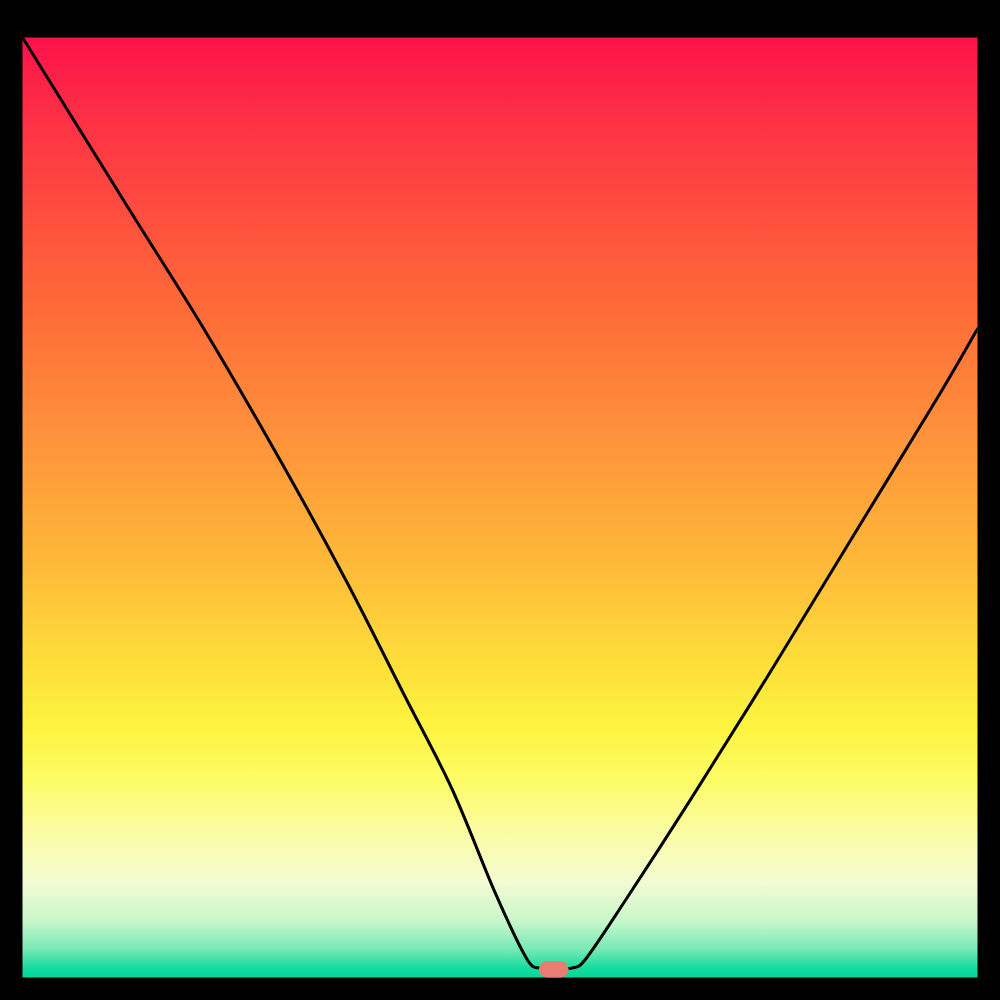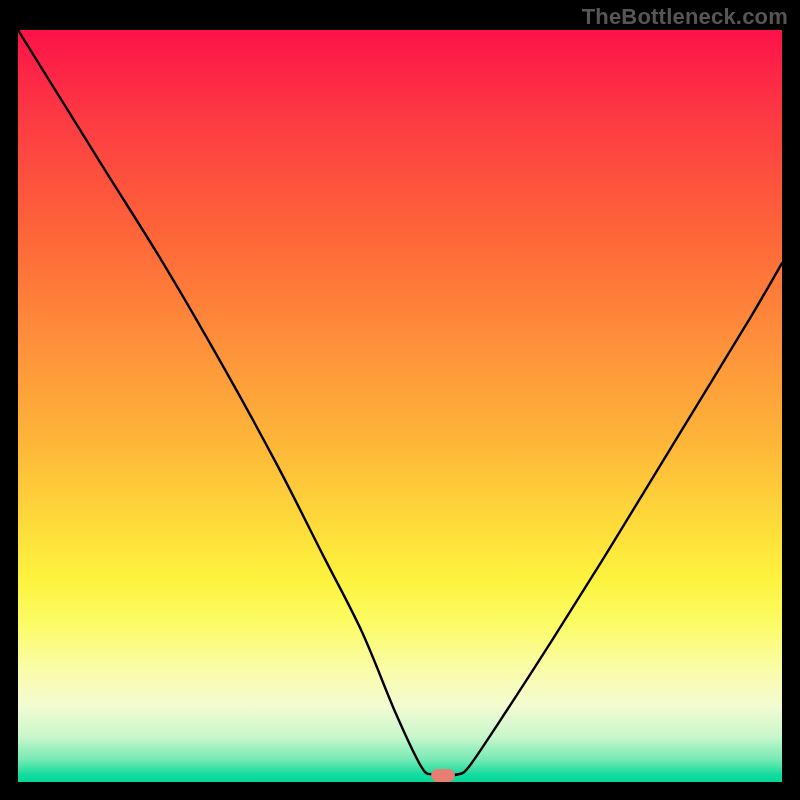--- a/index.html
+++ b/index.html
@@ -65,21 +65,20 @@
     width: 24px;
     height: 13px;
     background: #e87e71;
     border-radius: 7px;
   }
 </style>
 </head>
 <body>
 
 <div class="container">
-  <div class="watermark">TheBottleneck.com</div>
   <div class="plot">
     <div class="gradient"></div>
     <svg id="curve-svg" viewBox="0 0 764 752" preserveAspectRatio="none">
       <path id="curve-path" fill="none" stroke="#000" stroke-width="2.4" stroke-linejoin="round" stroke-linecap="round" d="M 0.00 0.00 C 13.45 21.66, 60.81 98.06, 84.04 135.36 C 107.27 172.66, 125.60 200.63, 145.16 233.12 C 164.72 265.61, 187.94 305.91, 206.28 338.40 C 224.62 370.89, 243.87 406.08, 259.76 436.16 C 275.65 466.24, 292.15 499.93, 305.60 526.40 C 319.05 552.87, 332.19 576.33, 343.80 601.60 C 355.41 626.87, 368.65 662.66, 378.18 684.32 C 387.71 705.98, 397.65 727.33, 403.39 736.96 C 409.14 746.59, 410.79 743.28, 414.09 744.48 C 417.39 745.68, 419.99 744.48, 424.02 744.48 C 428.05 744.48, 435.02 745.68, 439.30 744.48 C 443.58 743.28, 444.04 745.38, 450.76 736.96 C 457.48 728.54, 467.87 712.29, 481.32 691.84 C 494.77 671.39, 516.46 638.00, 534.80 609.12 C 553.14 580.24, 575.14 545.05, 595.92 511.36 C 616.70 477.67, 642.68 434.66, 664.68 398.56 C 686.68 362.46, 717.55 312.23, 733.44 285.76 C 749.33 259.29, 759.11 241.54, 764.00 233.12"></path>
     </svg>
     <div id="marker" class="marker" style="left: 412.784px; top: 739.232px; background: rgb(232, 126, 113);"></div>
   </div>
 </div>
 
 </body></html>

